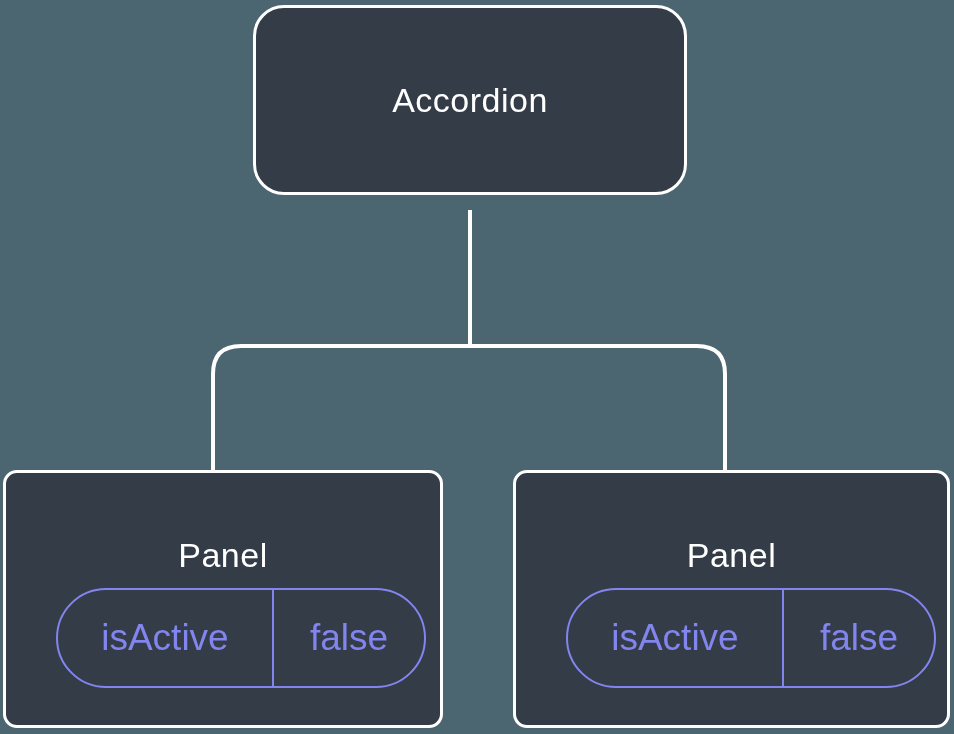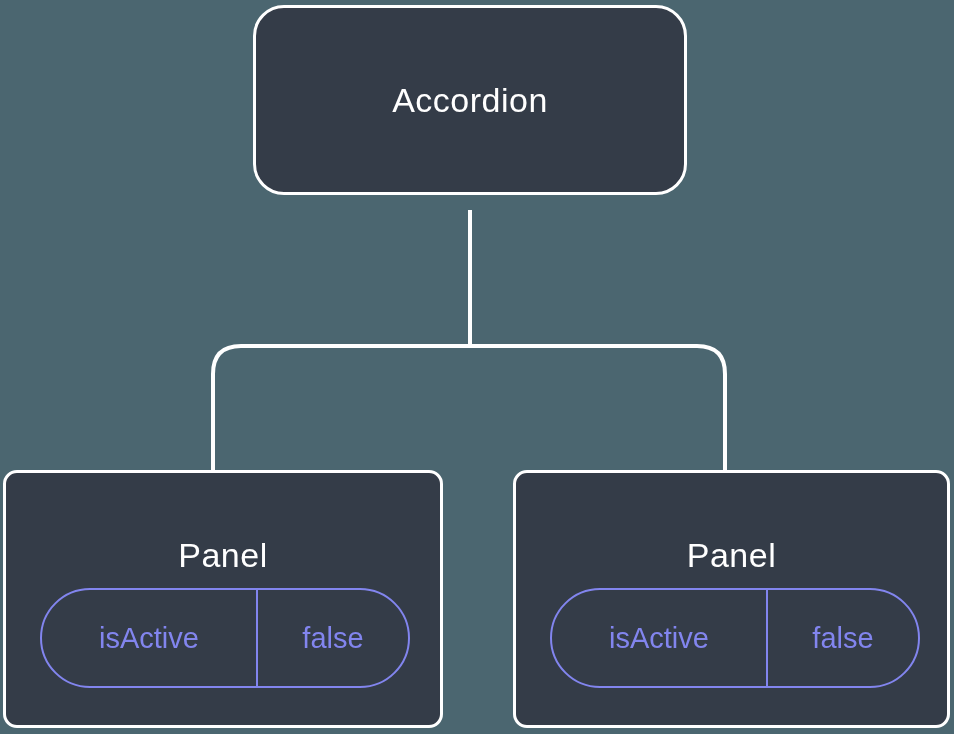--- a/index.html
+++ b/index.html
@@ -62,30 +62,30 @@
     top: 48px;
     text-align: center;
     color: #ffffff;
     font-size: 34px;
     font-weight: 400;
     letter-spacing: 0.5px;
     margin-top: 15px;
   }
   .state-pill {
     position: absolute;
-    left: 34px;
+    left: 50px;
     top: 115px;
     width: 370px;
     height: 100px;
     border: 2px solid var(--state-accent);
     border-radius: 52px;
     display: flex;
     align-items: stretch;
     color: var(--state-accent);
-    font-size: 29px;
+    font-size: 37px;
   }
   .state-cell {
     display: flex;
     align-items: center;
     justify-content: center;
   }
   .state-cell.name {
     flex: 0 0 59%;
     border-right: 2px solid var(--state-accent);
   }

